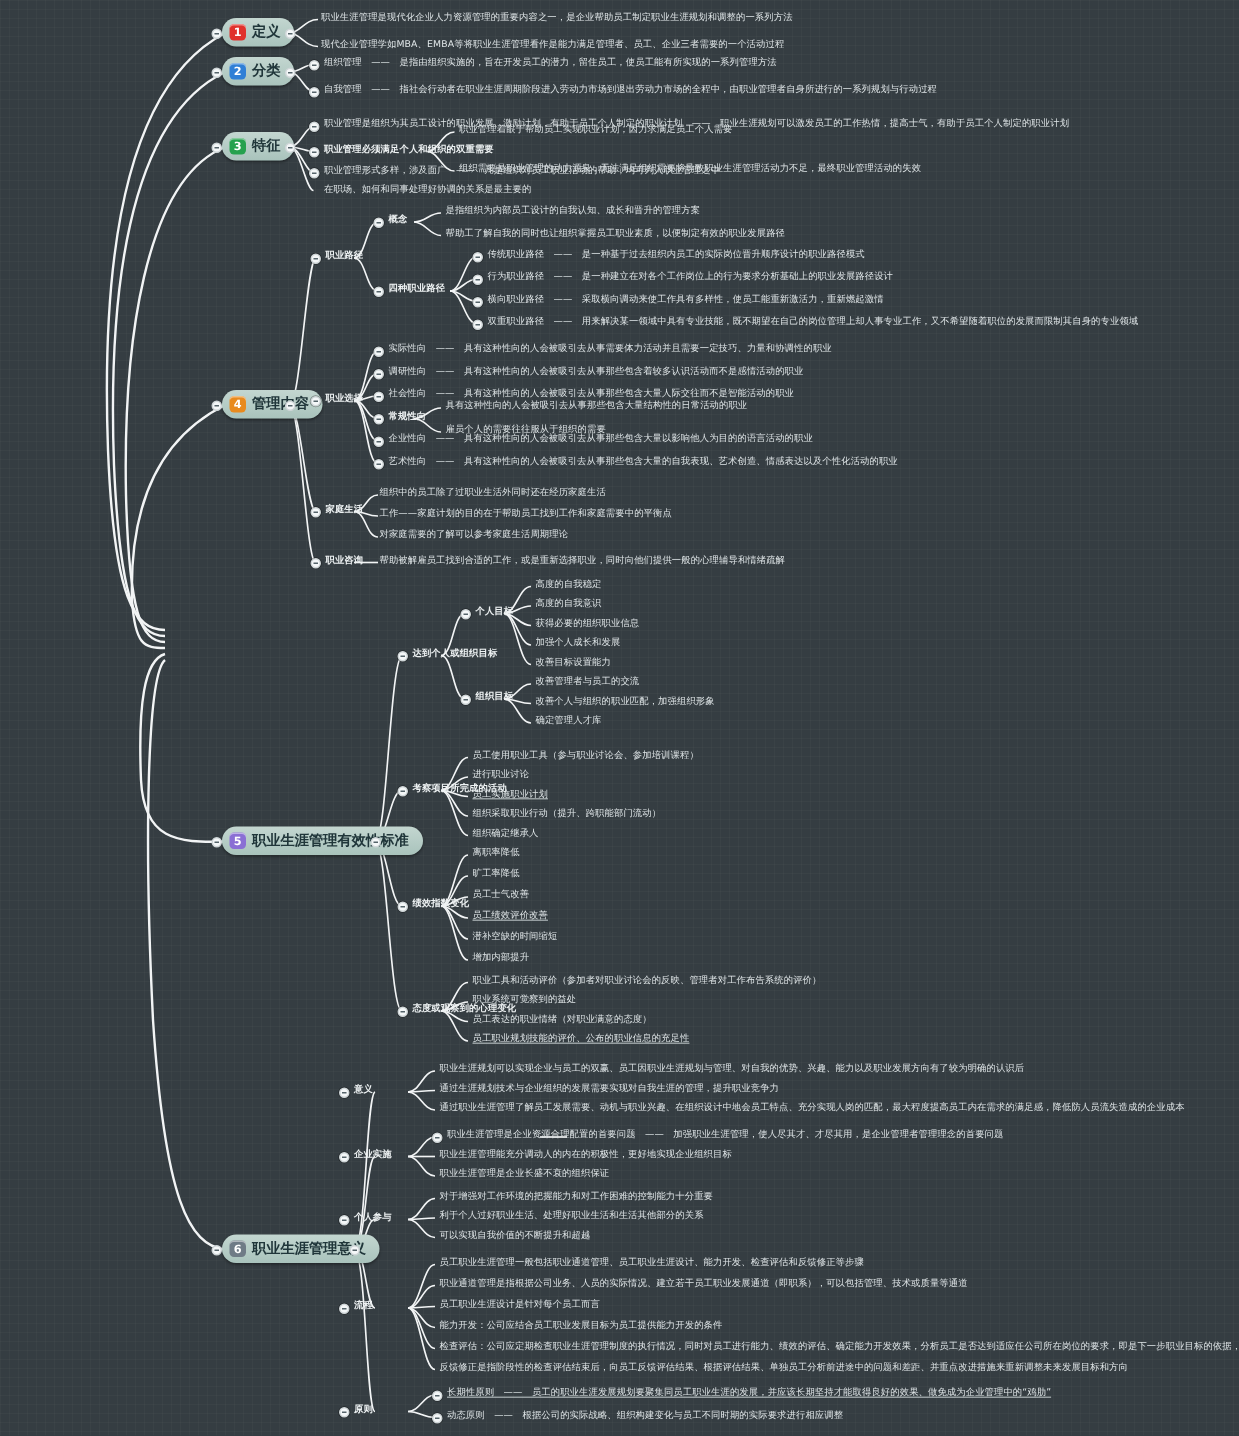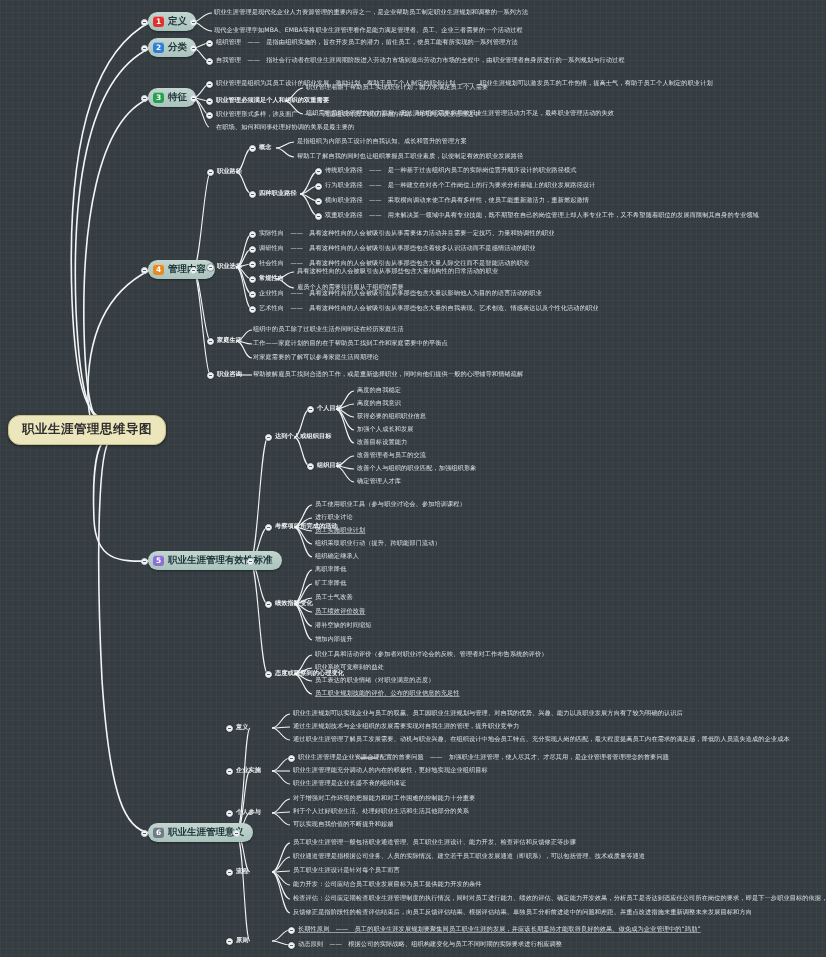--- a/index.html
+++ b/index.html
@@ -191,23 +191,20 @@
     <path d="M272,872 C280,872 282,857 290,857"></path>
     <path d="M272,872 C280,872 282,871 290,871"></path>
     <path d="M272,872 C280,872 282,885 290,885"></path>
     <path d="M272,872 C280,872 282,899 290,899"></path>
     <path d="M272,872 C280,872 282,913 290,913"></path>
 
     <path d="M272,941 C280,941 282,930 290,930"></path>
     <path d="M272,941 C280,941 282,945 290,945"></path>
   </svg>
 
-  <div class="node root">
-    <span>职业生涯管理思维导图</span>
-  </div>
 
   <div class="node" style="left:148px;top:12px;">
     <div class="l1">
       <span class="badge" style="background:#e0322c">1</span>
       <span>定义</span>
     </div>
   </div>
   <div class="nub" style="left:141px;top:19px;"></div>
   <div class="nub" style="left:190px;top:19px;"></div>
   <div class="node t" style="left:214px;top:9px;">职业生涯管理是现代化企业人力资源管理的重要内容之一，是企业帮助员工制定职业生涯规划和调整的一系列方法</div>

